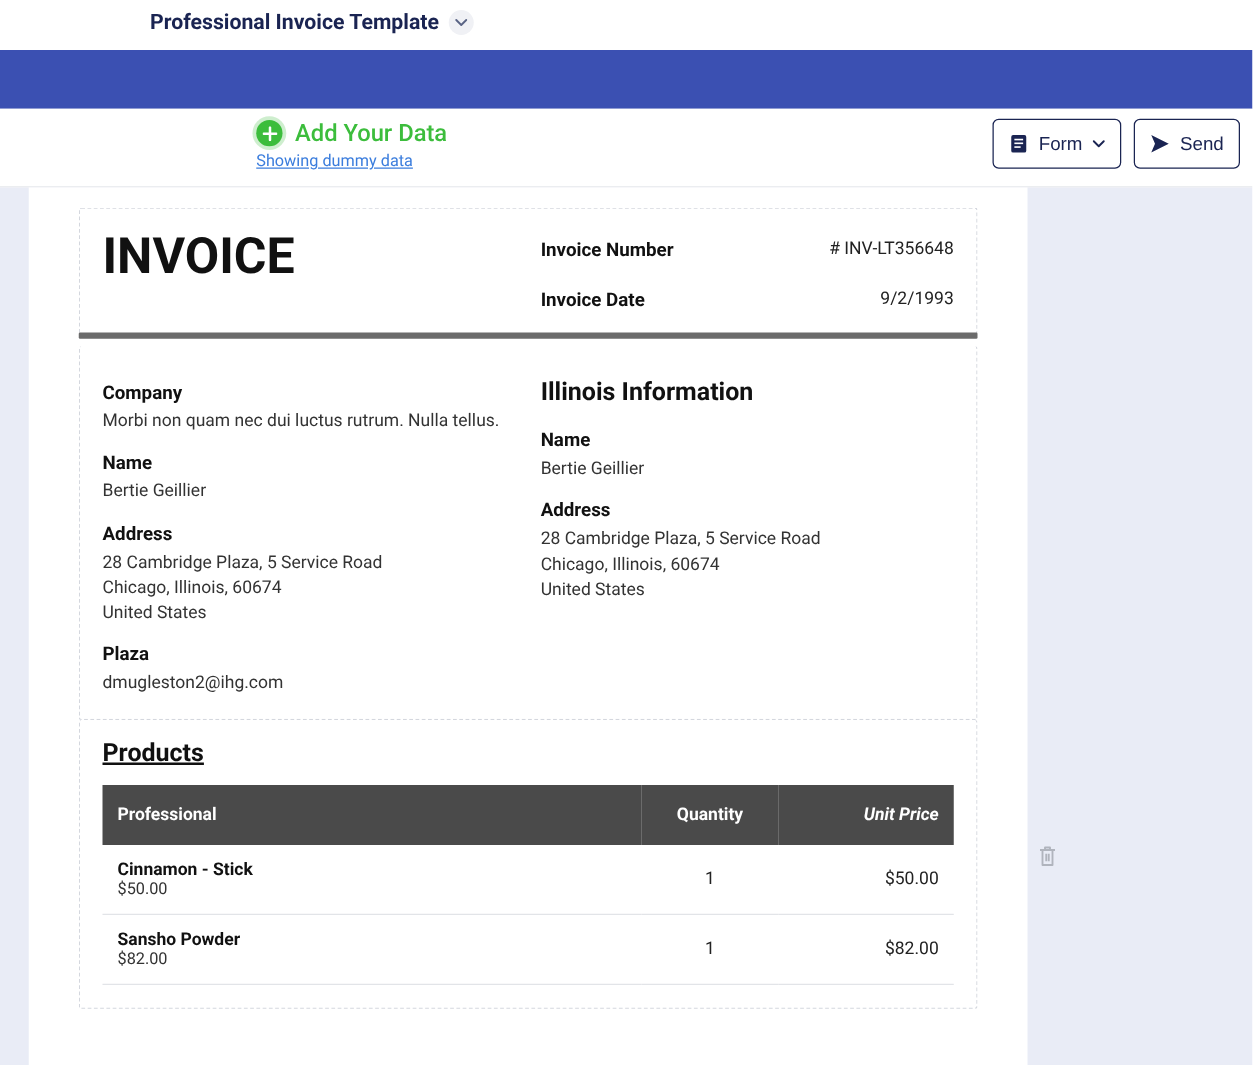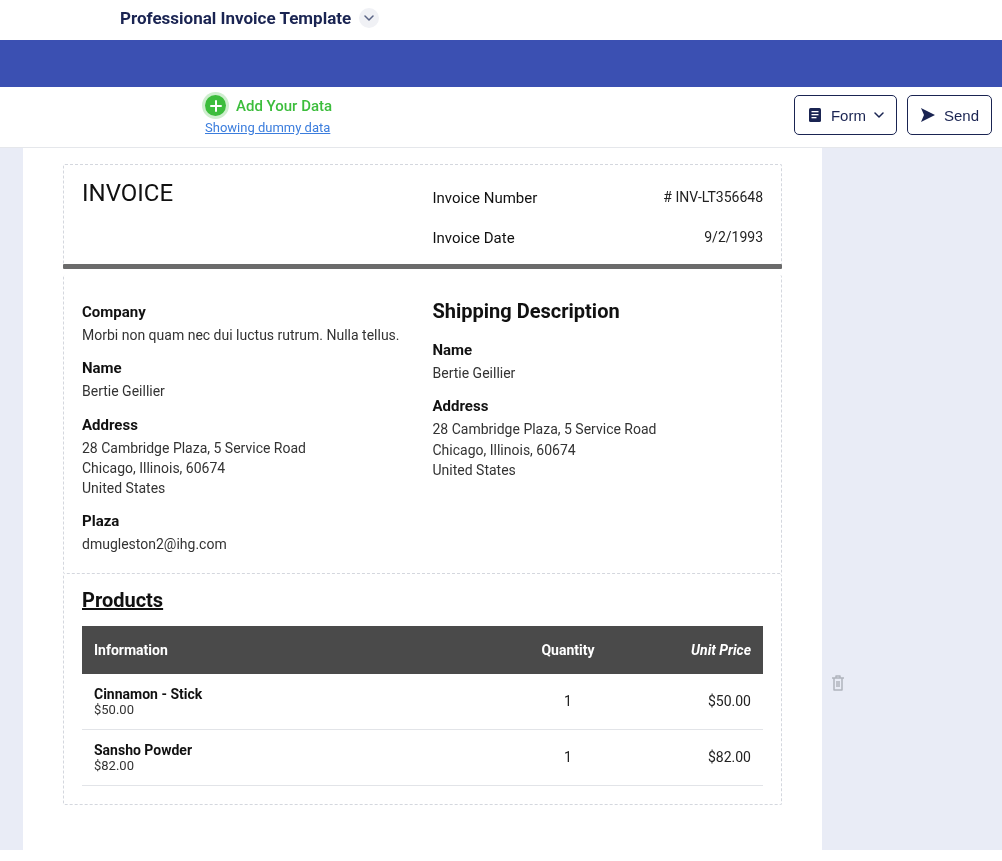--- a/index.html
+++ b/index.html
@@ -50,21 +50,21 @@
   .add-data-wrap { display: flex; flex-direction: column; gap: 4px; }
   .add-data-row { display: flex; align-items: center; gap: 10px; }
   .plus-circle {
     width: 21px; height: 21px; border-radius: 50%;
     background: #3cbd3c;
     box-shadow: 0 0 0 3px rgba(60,189,60,0.25);
     display: flex; align-items: center; justify-content: center;
     color: #fff;
   }
   .plus-circle svg { width: 12px; height: 12px; }
-  .add-data-label { color: #3cbd3c; font-weight: 500; font-size: 15px; }
+  .add-data-label { color: #3cbd3c; font-weight: 500; font-size: 19px; }
   .showing-dummy { color: #3b7ddd; font-size: 13px; }
   .toolbar-spacer { flex: 1; }
   .btn {
     border: 1px solid #1a2452;
     background: #fff;
     border-radius: 5px;
     padding: 8px 12px;
     display: flex;
     align-items: center;
     gap: 8px;
@@ -96,23 +96,23 @@
     padding: 14px 18px 18px 18px;
     margin-top: 6px;
   }
   .header-section {
     display: flex;
     gap: 20px;
     border-bottom: none;
   }
   .header-left { flex: 1; }
   .header-right { flex: 1; }
-  .invoice-title { font-size: 24px; font-weight: 400; color: #111; }
+  .invoice-title { font-size: 40px; font-weight: 700; color: #111; }
   .kv-row { display: flex; justify-content: space-between; margin-top: 10px; }
-  .kv-label { font-weight: 400; color: #111; font-size: 15px; max-width: 140px; }
+  .kv-label { font-weight: 700; color: #111; font-size: 15px; max-width: 140px; }
   .kv-value { color: #222; font-size: 14px; }
   .thick-divider {
     height: 5px;
     background: #6b6b6b;
     margin-top: -1px;
     border-radius: 1px;
   }
   .info-section { display: flex; gap: 20px; border-top: none; }
   .info-col { flex: 1; }
   .col-heading { font-size: 20px; font-weight: 700; color: #111; margin-bottom: 18px; margin-top: 10px; }
@@ -220,38 +220,38 @@
         <div class="field-label">Address</div>
         <div class="field-value">
           <div>28 Cambridge Plaza, 5 Service Road</div>
           <div>Chicago, Illinois, 60674</div>
           <div>United States</div>
         </div>
         <div class="field-label">Plaza</div>
         <div class="field-value">dmugleston2@ihg.com</div>
       </div>
       <div class="info-col">
-        <div class="col-heading">Shipping Description</div>
+        <div class="col-heading">Illinois Information</div>
         <div class="field-label">Name</div>
         <div class="field-value">Bertie Geillier</div>
         <div class="field-label">Address</div>
         <div class="field-value">
           <div>28 Cambridge Plaza, 5 Service Road</div>
           <div>Chicago, Illinois, 60674</div>
           <div>United States</div>
         </div>
       </div>
     </div>
 
     <div class="section products-section">
       <div class="products-heading">Products</div>
       <table class="products">
         <thead>
           <tr>
-            <th>Information</th>
+            <th>Professional</th>
             <th class="qty">Quantity</th>
             <th class="price">Unit Price</th>
           </tr>
         </thead>
         <tbody>
           <tr>
             <td>
               <div class="prod-name">Cinnamon - Stick</div>
               <div class="prod-sub">$50.00</div>
             </td>

